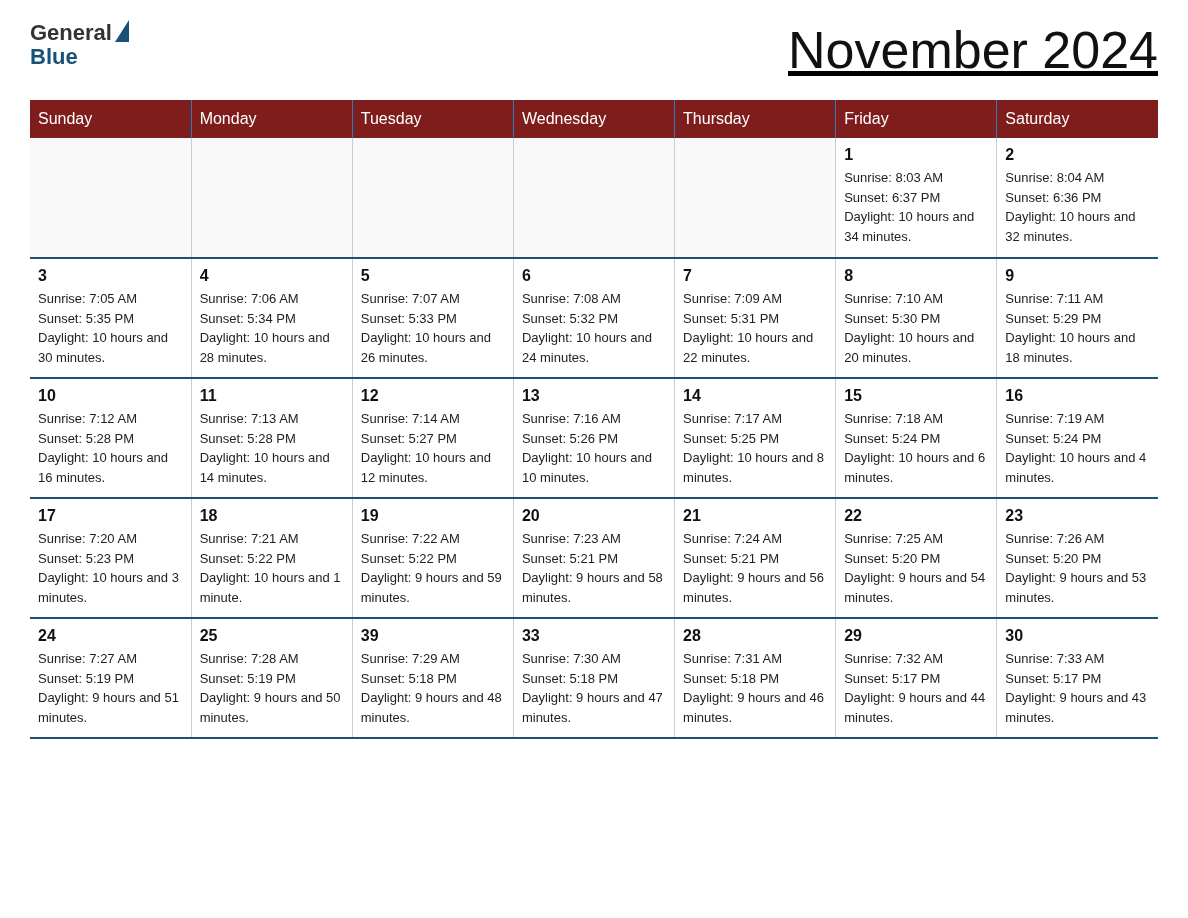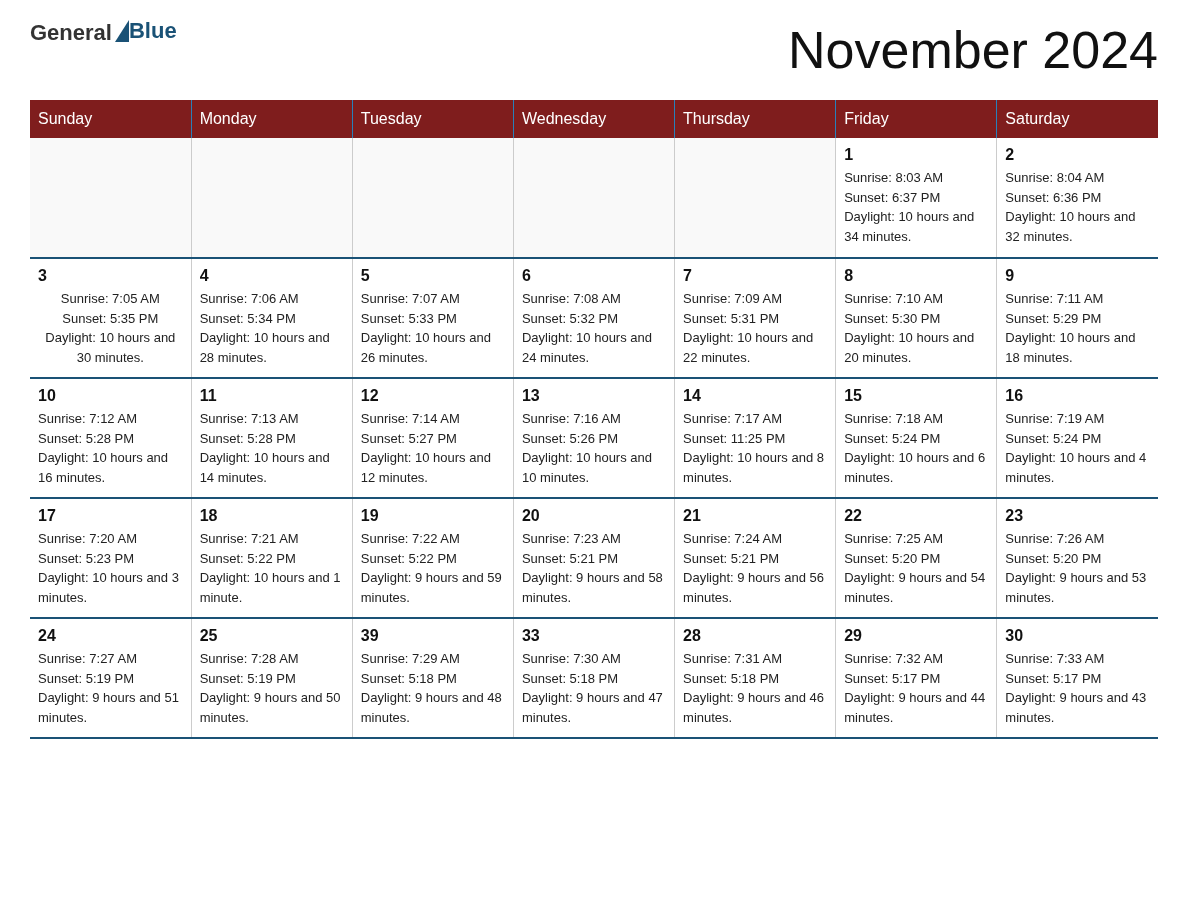--- a/index.html
+++ b/index.html
@@ -11,21 +11,21 @@
       min-height: 918px;
     }
     .header {
       display: flex;
       justify-content: space-between;
       align-items: flex-start;
       margin-bottom: 20px;
     }
     .logo {
       display: flex;
-      flex-direction: row;
+      flex-direction: column;
       align-items: flex-start;
     }
     .logo-top {
       display: flex;
       align-items: center;
     }
     .logo-general {
       font-size: 22px;
       font-weight: bold;
       color: #333;
@@ -39,20 +39,21 @@
       margin-top: -4px;
     }
     .logo-blue {
       font-size: 22px;
       font-weight: bold;
       color: #1a5276;
       margin-top: -2px;
     }
     .title-section {
       text-align: center;
+      text-decoration: underline;
     }
     .month-title {
       font-size: 52px;
       font-weight: normal;
       color: #111;
     }
     .location {
       font-size: 20px;
       color: #333;
     }
@@ -150,21 +151,21 @@
         <td>
           <span class="day-number">2</span>
           <div class="day-info" style="white-space: pre-line;">Sunrise: 8:04 AM
 Sunset: 6:36 PM
 Daylight: 10 hours and 32 minutes.</div>
         </td>
       </tr>
       <tr>
         <td>
           <span class="day-number">3</span>
-          <div class="day-info" style="white-space: pre-line; text-align: center;">Sunrise: 7:05 AM
+          <div class="day-info" style="white-space: pre-line;">Sunrise: 7:05 AM
 Sunset: 5:35 PM
 Daylight: 10 hours and 30 minutes.</div>
         </td>
         <td>
           <span class="day-number">4</span>
           <div class="day-info" style="white-space: pre-line;">Sunrise: 7:06 AM
 Sunset: 5:34 PM
 Daylight: 10 hours and 28 minutes.</div>
         </td>
         <td>
@@ -219,21 +220,21 @@
         </td>
         <td>
           <span class="day-number">13</span>
           <div class="day-info" style="white-space: pre-line;">Sunrise: 7:16 AM
 Sunset: 5:26 PM
 Daylight: 10 hours and 10 minutes.</div>
         </td>
         <td>
           <span class="day-number">14</span>
           <div class="day-info" style="white-space: pre-line;">Sunrise: 7:17 AM
-Sunset: 11:25 PM
+Sunset: 5:25 PM
 Daylight: 10 hours and 8 minutes.</div>
         </td>
         <td>
           <span class="day-number">15</span>
           <div class="day-info" style="white-space: pre-line;">Sunrise: 7:18 AM
 Sunset: 5:24 PM
 Daylight: 10 hours and 6 minutes.</div>
         </td>
         <td>
           <span class="day-number">16</span>

